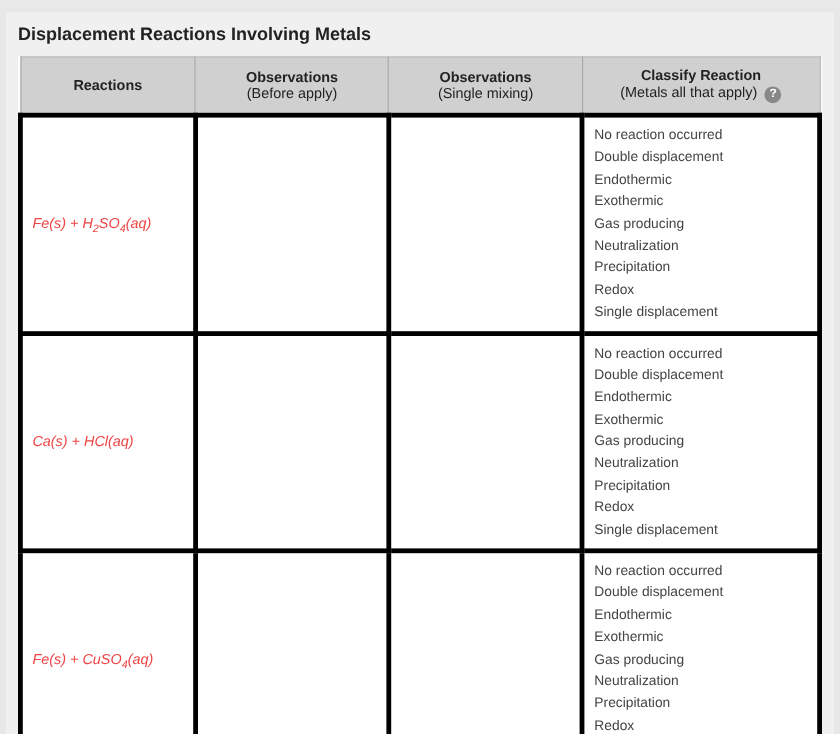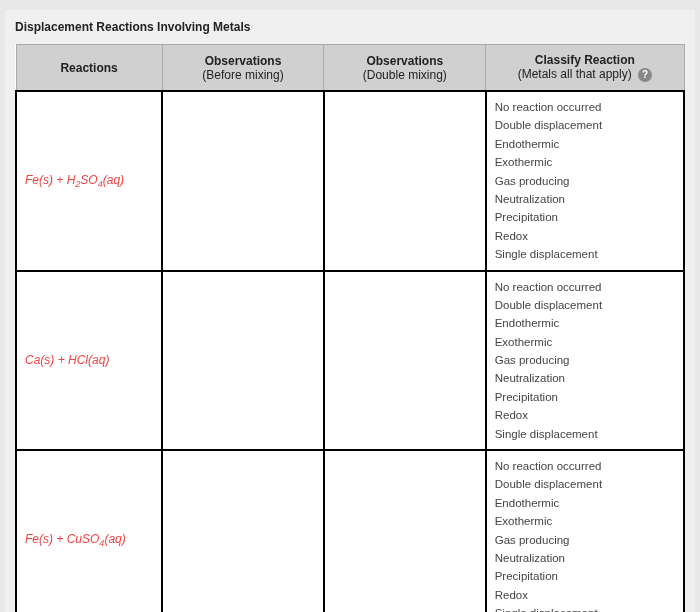--- a/index.html
+++ b/index.html
@@ -12,21 +12,21 @@
       flex-direction: column;
       align-items: center;
       padding: 10px;
     }
     .page-container {
       background: #f0f0f0;
       width: 690px;
       padding: 10px;
     }
     .page-title {
-      font-size: 12px;
+      font-size: 15px;
       font-weight: bold;
       color: #222;
       margin-bottom: 10px;
     }
     table {
       width: 100%;
       border-collapse: collapse;
       background: #fff;
       font-size: 12px;
     }
@@ -34,21 +34,21 @@
       background: #d0d0d0;
       border: 1px solid #aaa;
       padding: 8px 6px;
       text-align: center;
       font-weight: bold;
       color: #222;
       font-size: 12px;
       vertical-align: middle;
     }
     td {
-      border: 2px solid #000000;
+      border: 4px solid #000000;
       padding: 6px 8px;
       vertical-align: middle;
       color: #333;
       font-size: 12px;
     }
     .reaction-cell {
       font-style: italic;
       font-size: 12px;
       color: #ef4444;
       width: 140px;
@@ -93,22 +93,22 @@
 </head>
 <body>
 
 <div class="page-container">
   <div class="page-title">Displacement Reactions Involving Metals</div>
 
   <table>
     <thead>
       <tr>
         <th>Reactions</th>
-        <th>Observations<br><span style="font-weight:normal">(Before mixing)</span></th>
-        <th>Observations<br><span style="font-weight:normal">(Double mixing)</span></th>
+        <th>Observations<br><span style="font-weight:normal">(Before apply)</span></th>
+        <th>Observations<br><span style="font-weight:normal">(Single mixing)</span></th>
         <th>
           <strong>Classify Reaction</strong><br>
           <span style="font-weight:normal">(Metals all that apply)</span>
           <span class="help-icon">?</span>
         </th>
       </tr>
     </thead>
     <tbody>
 
       <tr class="reaction-row">

